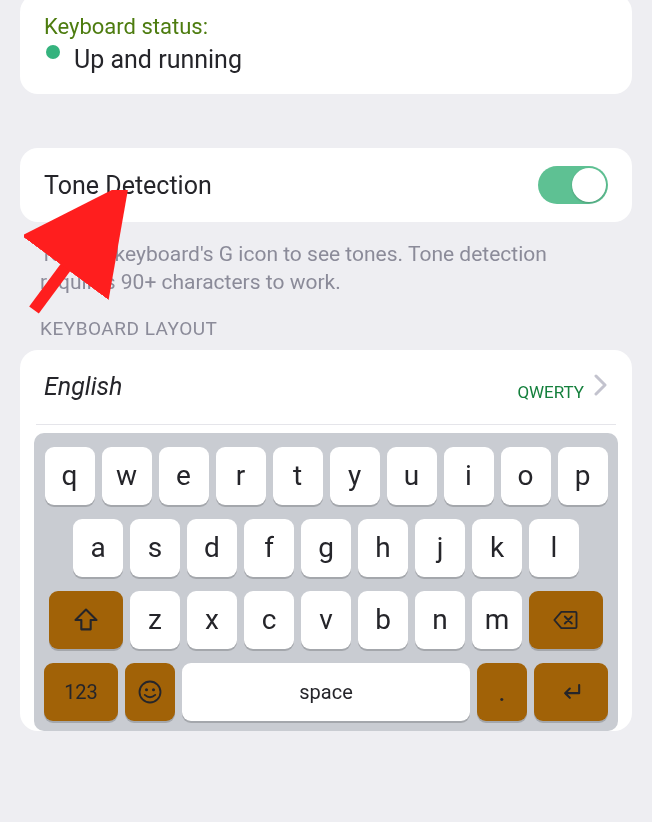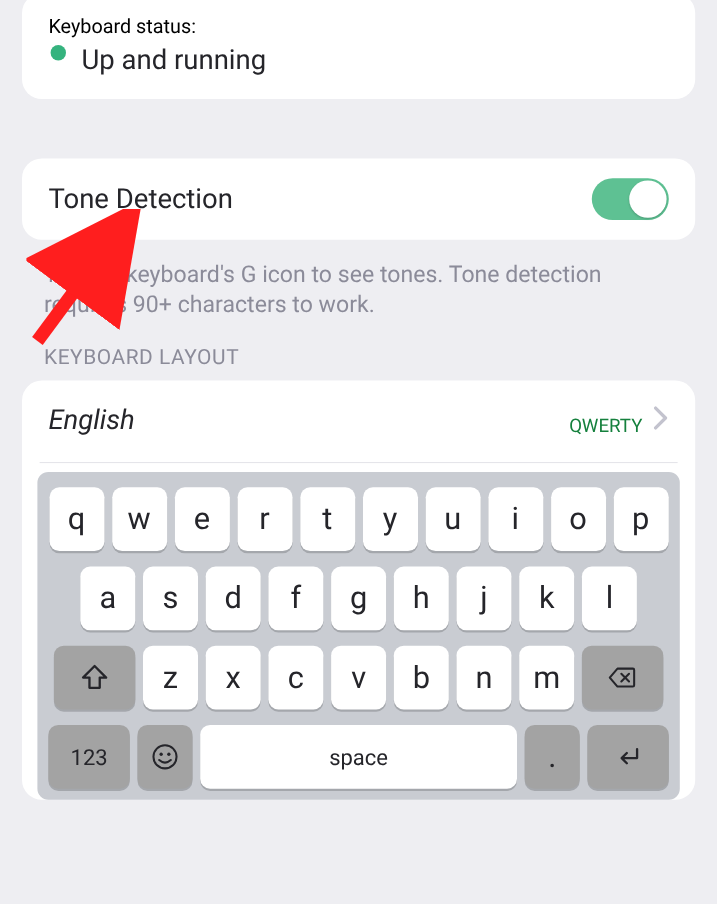--- a/index.html
+++ b/index.html
@@ -14,22 +14,22 @@
   .card {
     background: #fff;
     border-radius: 18px;
     margin: 0 20px;
   }
   .status-card {
     padding: 20px 24px;
     margin-top: -6px; 
   }
   .status-label {
-    color: #000000;
-    font-size: 18px;
+    color: #4d7c0f;
+    font-size: 22px;
     margin-bottom: 6px;
   }
   .status-row {
     display: flex;
     gap: 14px;
   }
   .dot {
     width: 14px; height: 14px;
     border-radius: 50%;
     background: #35b37e;
@@ -139,21 +139,21 @@
     align-items: center;
     justify-content: center;
     font-size: 28px;
     color: #25252a;
     height: 58px;
     width: 50px;
     user-select: none;
   }
   .key.wide { width: 74px; }
   .key.xwide { flex: 1; font-size: 20px; }
-  .key.grey { background: #a3a3a3; }
+  .key.grey { background: #a16207; }
   .key.grey svg, .key.grey span { color: #25252a; }
   .bottom-row { padding: 0 2px; }
   .key svg { width: 28px; height: 28px; }
   .kb-row2 { padding: 0 28px; }
   .kb-row3 { padding: 0 2px; }
   .key.num { font-size: 20px; }
 
   
   .arrow {
     position: absolute;

